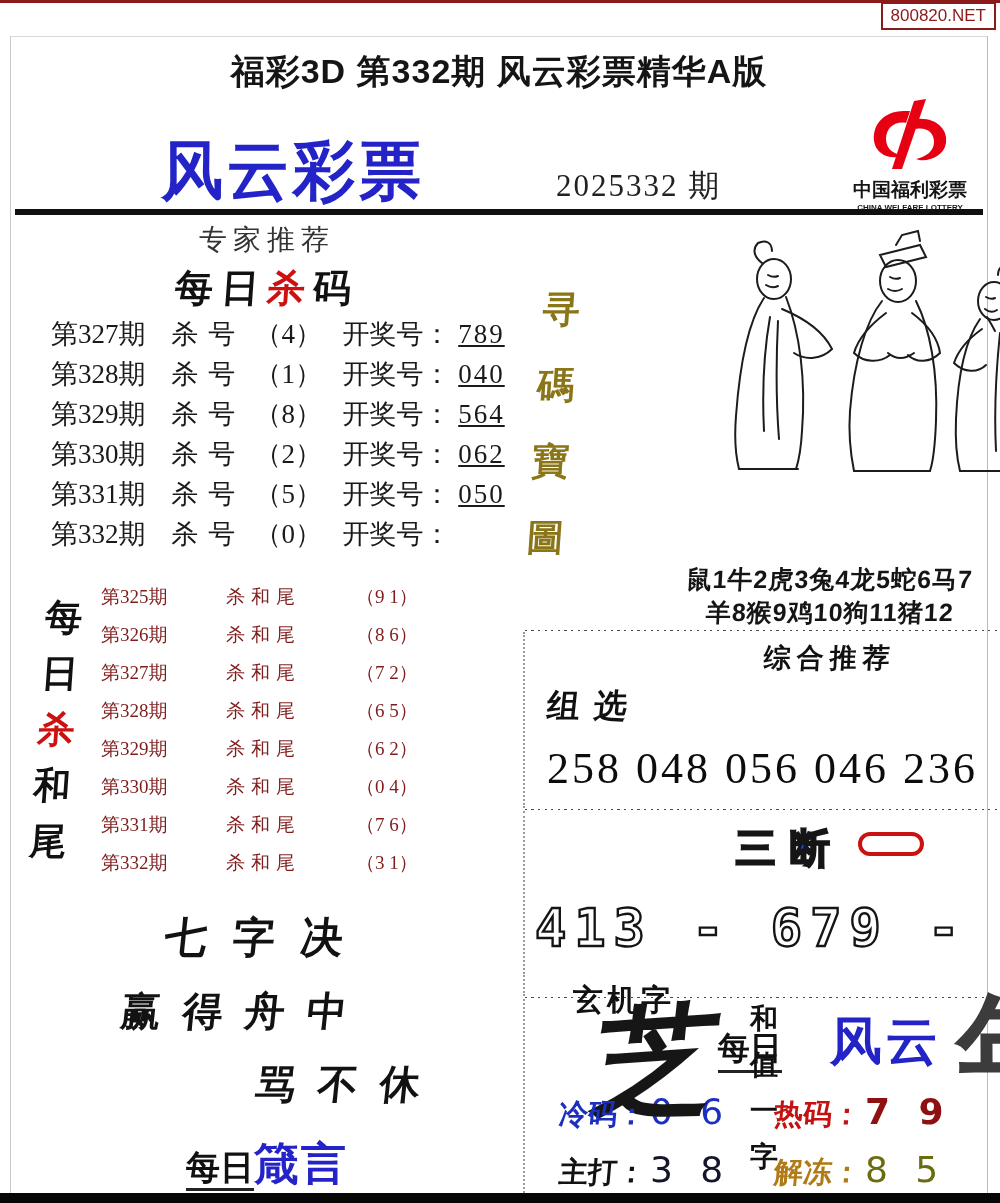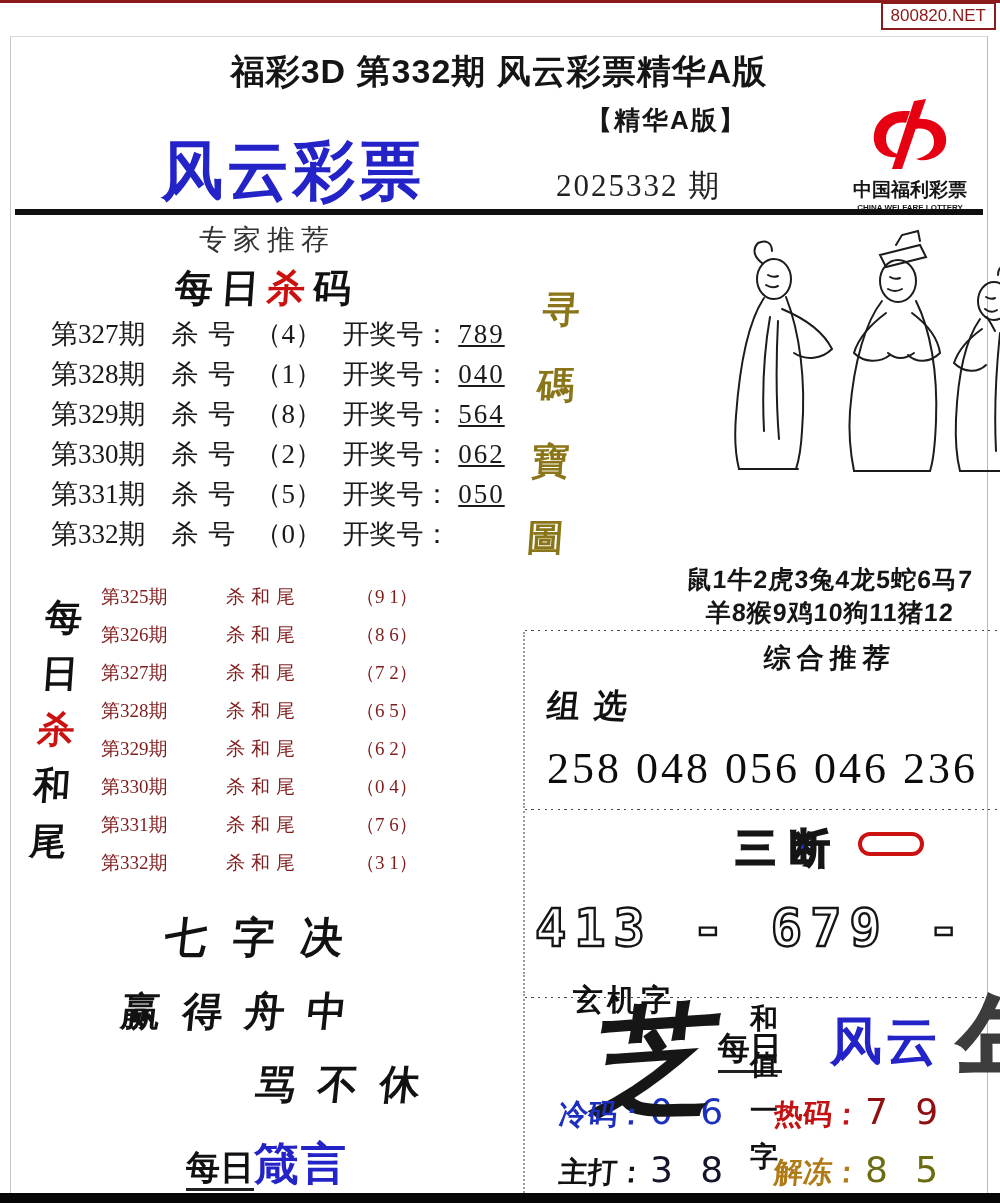--- a/index.html
+++ b/index.html
@@ -106,37 +106,36 @@
   
   .fengyun { padding:8px 0 0 0; border-left:2px dotted #9a9a9a; border-right:2px dotted #9a9a9a; }
   .fy-title { text-align:center; }
   .fy-title .p1 { font-size:32px; font-weight:900; border-bottom:3px solid #222; padding-bottom:4px; }
   .fy-title .accent { font-size:52px; font-weight:900; color:#2323c8; letter-spacing:4px;margin-left:48px; }
   .fy-grid { margin:14px 0 0 34px; display:grid; grid-template-columns:215px 200px; row-gap:14px; }
   .fy-item { white-space:nowrap; }
   .fy-label { font-size:29px; font-weight:900; transform:skewX(-5deg); display:inline-block; }
   .fy-value { font-size:36px; font-family:"DejaVu Sans", sans-serif; letter-spacing:8px; margin-left:4px; }
   .lab-cold { color:#1c2fbe; } .val-cold { color:#1c2fbe; }
-  .lab-hot  { color:#c41111; } .val-hot  { color:#8e1010; }
+  .lab-hot  { color:#c41111; } .val-hot  { color:#8e1010;font-weight:bold; }
   .lab-main { color:#121212; } .val-main { color:#14142a; }
   .lab-thaw { color:#b07a16; } .val-thaw { color:#6b6b10; }
 
   .bottom-bar { position:absolute; left:0; right:0; bottom:0; height:10px; background:#060606; }
 </style>
 </head>
 <body>
 
 <div class="topline"></div>
 <div class="site-tag">800820.NET</div>
 
 <div class="frame">
 
   <div class="header">
     <div class="top-title">福彩3D 第332期 风云彩票精华A版</div>
-    <div class="edition">【精华A版】</div>
     <div class="brand">风云彩票</div>
     <div class="issue">2025332 期</div>
     <div class="logo-box">
       <svg width="92" height="74" viewBox="0 0 92 74">
         <g fill="#e60012">
           <path d="M40,14 C18,14 8,30 10,44 C12,58 28,64 40,58 C30,58 22,52 22,42 C22,30 32,24 42,26 L46,14 Z"></path>
           <path d="M52,22 C74,20 84,34 82,46 C80,60 62,66 52,62 C62,60 70,54 70,45 C70,35 62,30 52,32 Z"></path>
           <path d="M50,4 L62,2 L38,72 L28,72 Z"></path>
           <path d="M58,10 L70,8 L50,66 L42,64 Z" opacity="0.0"></path>
         </g>

